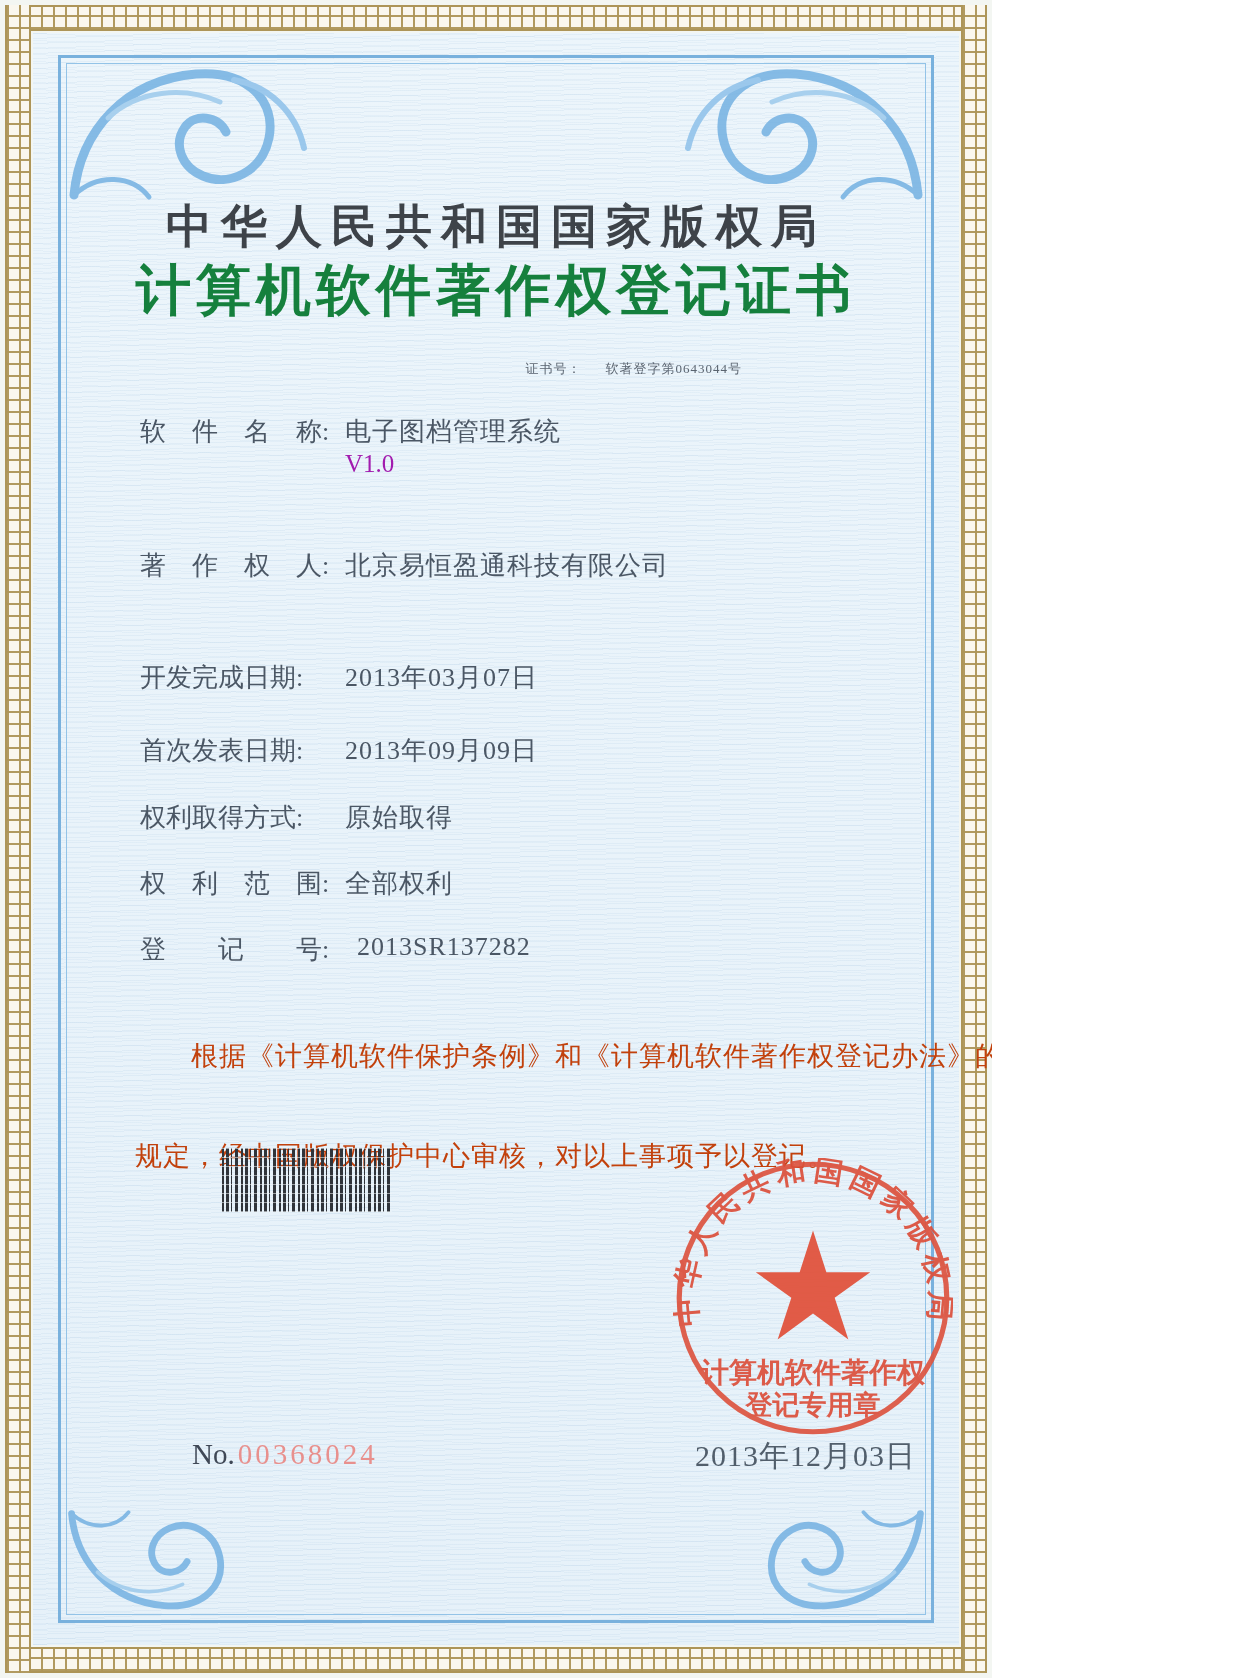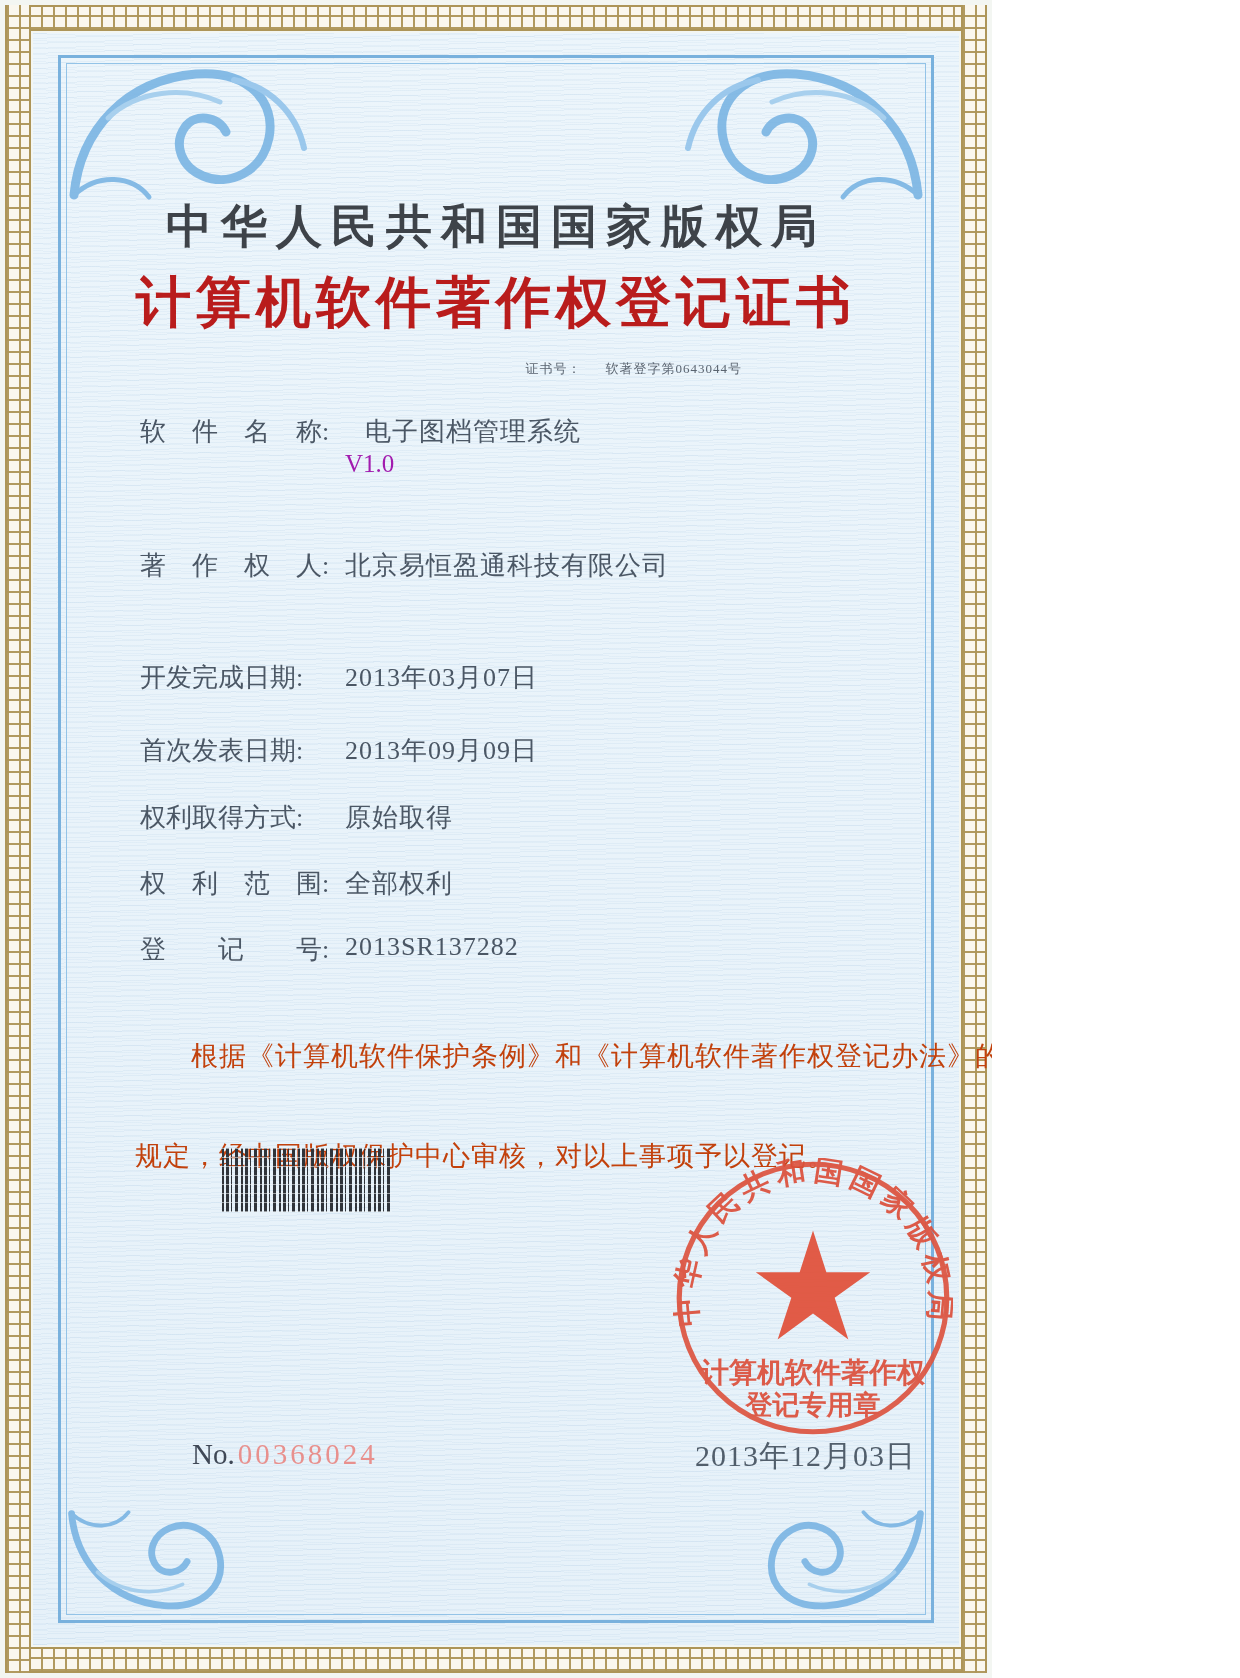--- a/index.html
+++ b/index.html
@@ -33,39 +33,39 @@
   .corner.tl { top:60px; left:64px; }
   .corner.tr { top:60px; right:64px; transform:scaleX(-1); }
   .corner.bl { bottom:60px; left:64px; transform:scaleY(-1); }
   .corner.br { bottom:60px; right:64px; transform:scale(-1,-1); }
   
   .authority {
     position:absolute; top:196px; left:0; right:0; text-align:center;
     font-size:46px; font-weight:700; letter-spacing:9px; color:#3e4349;
   }
   .cert-title {
-    position:absolute; top:266px; left:0; right:0; text-align:center;
-    font-size:55px; font-weight:700; letter-spacing:5px; color:#b91c1c;
+    position:absolute; top:254px; left:0; right:0; text-align:center;
+    font-size:55px; font-weight:700; letter-spacing:5px; color:#15803d;
   }
   .cert-no-row {
     position:absolute; top:360px; right:250px;
     font-size:13px; color:#5a6470; letter-spacing:1px;
   }
   .cert-no-row .val { margin-left:24px; }
   .field-row { position:absolute; left:140px; display:flex; font-size:26px; color:#4b5765; }
   .field-label { width:205px; flex:0 0 auto; }
   .field-value { letter-spacing:1px; }
   .field-value-line2 { position:absolute; left:345px; font-size:25px; color:#a21caf; }
-  .row0 { top:414px;gap:20px; } .row0b { top:450px; }
+  .row0 { top:414px; } .row0b { top:450px; }
   .row1 { top:548px;align-items:flex-end; }
   .row2 { top:660px; }
   .row3 { top:733px; }
   .row4 { top:800px; }
   .row5 { top:866px; }
-  .row6 { top:932px; }
+  .row6 { top:932px;gap:12px; }
   .declaration {
     position:absolute; left:135px; top:1038px; width:900px;
     font-size:27px; color:#c2410c; letter-spacing:1px;
   }
   .declaration .l1 { padding-left:56px; }
   .declaration .l2 { margin-top:64px; }
   
   .barcode {
     position:absolute; left:222px; top:1148px; width:170px; height:64px;
     background-image:

